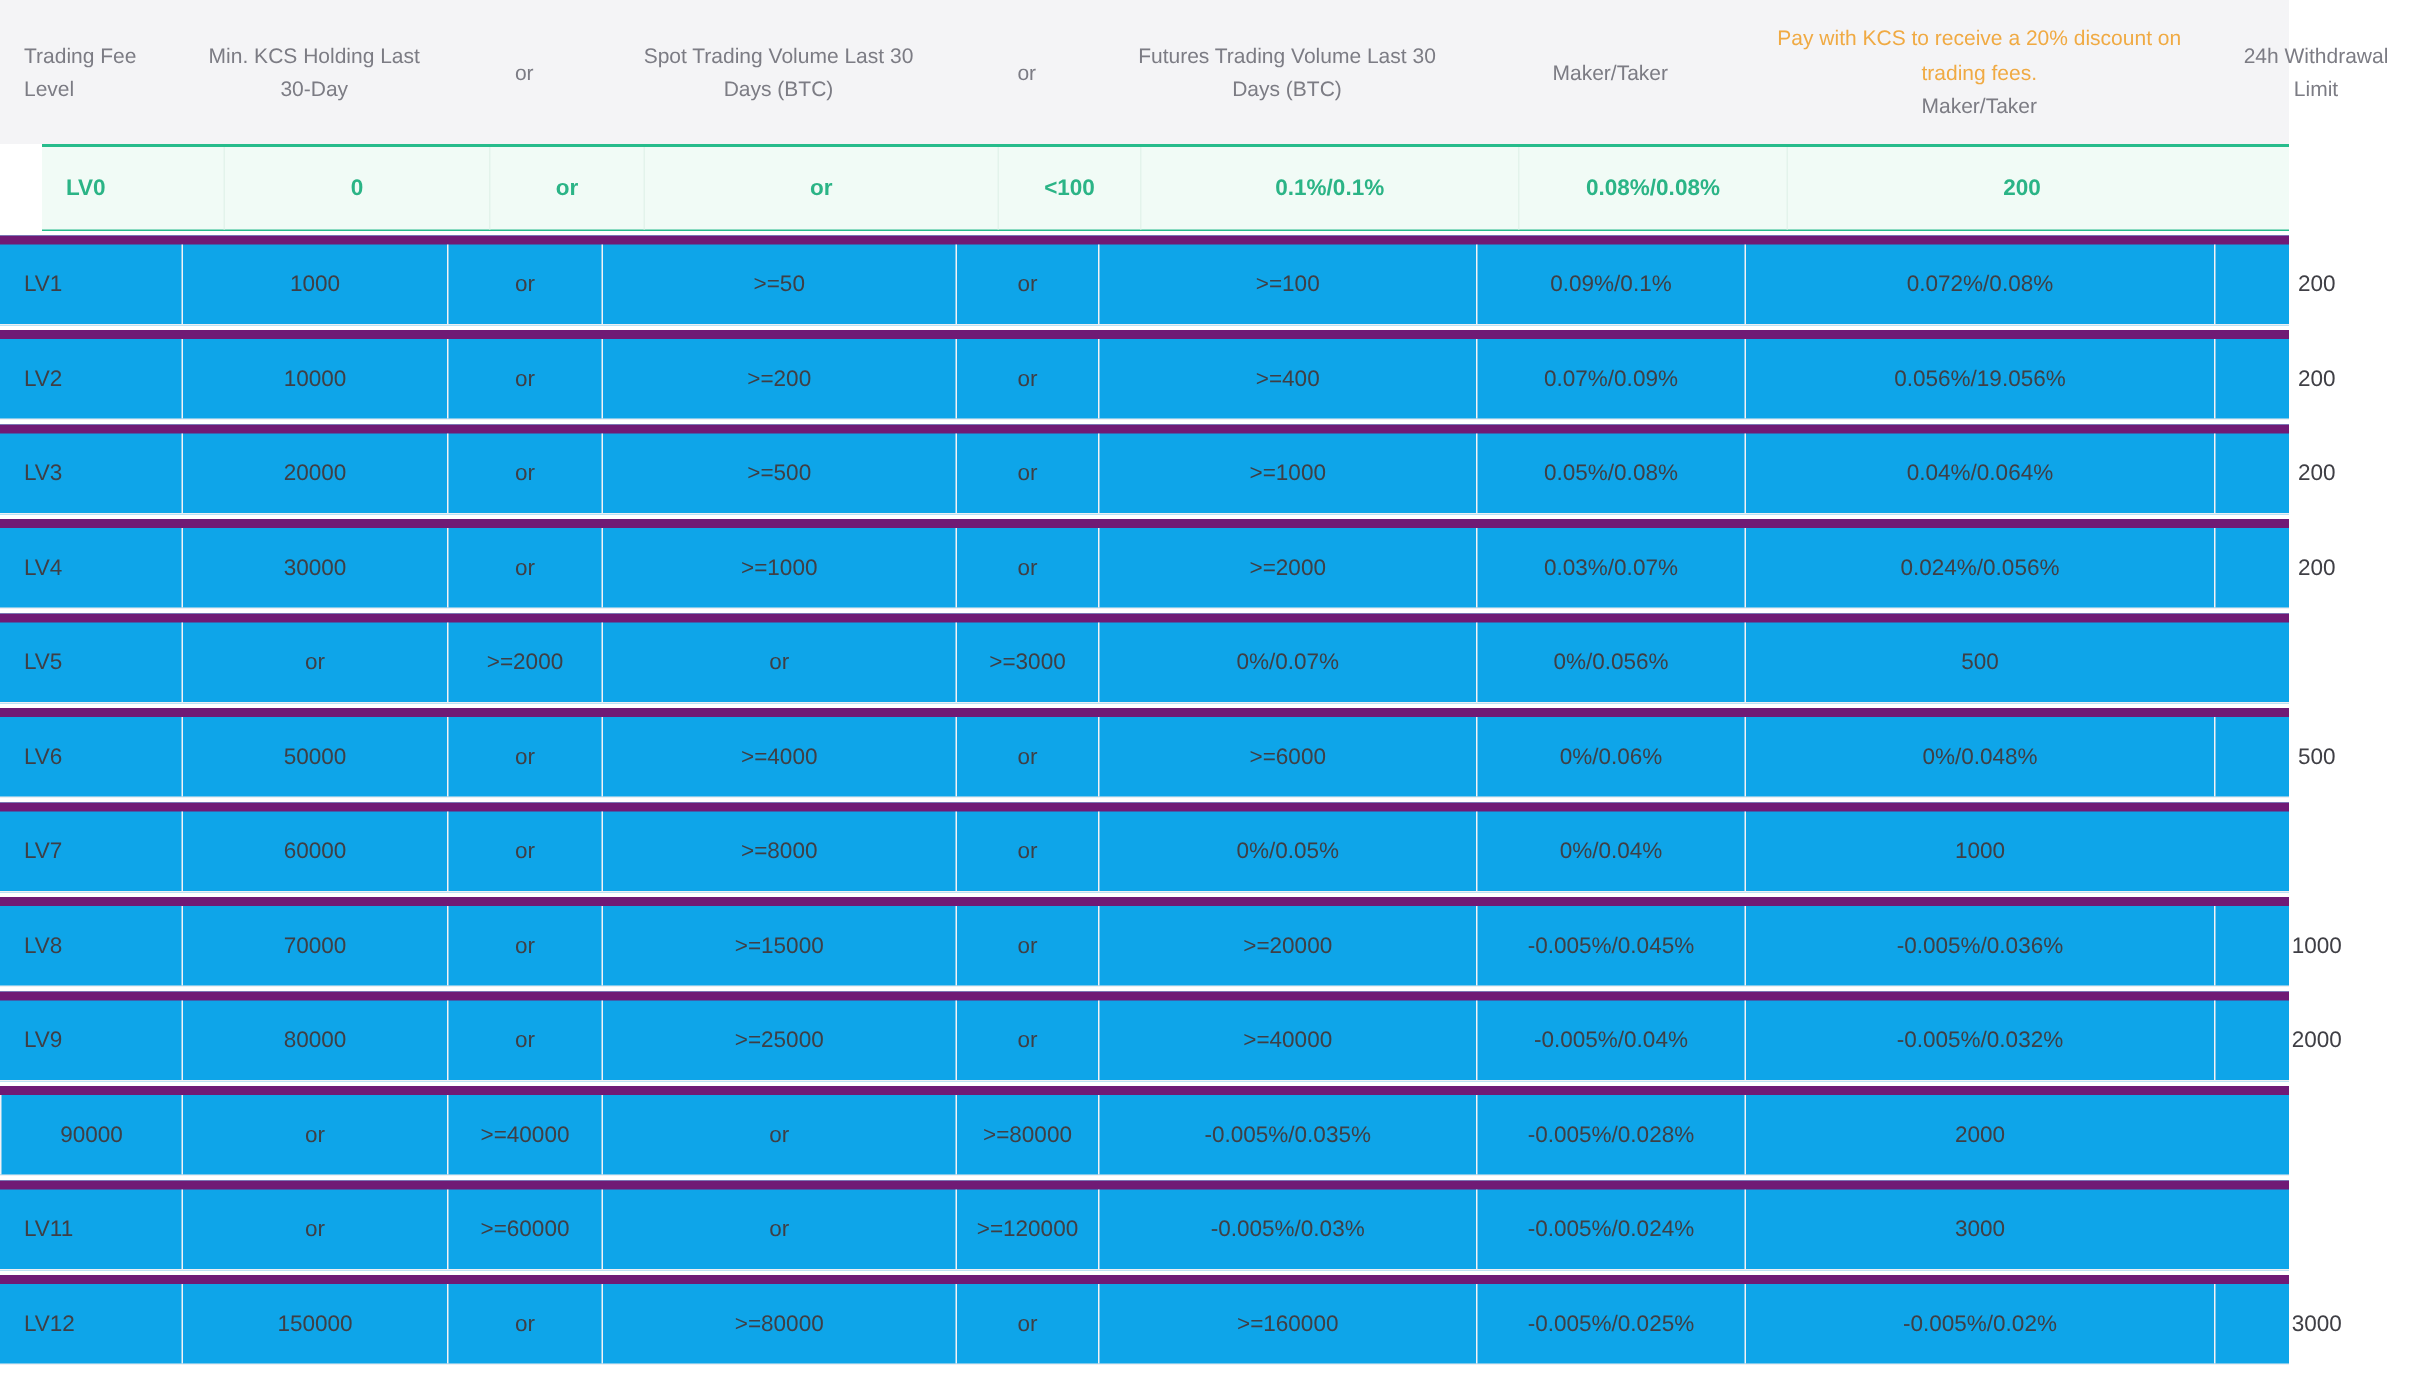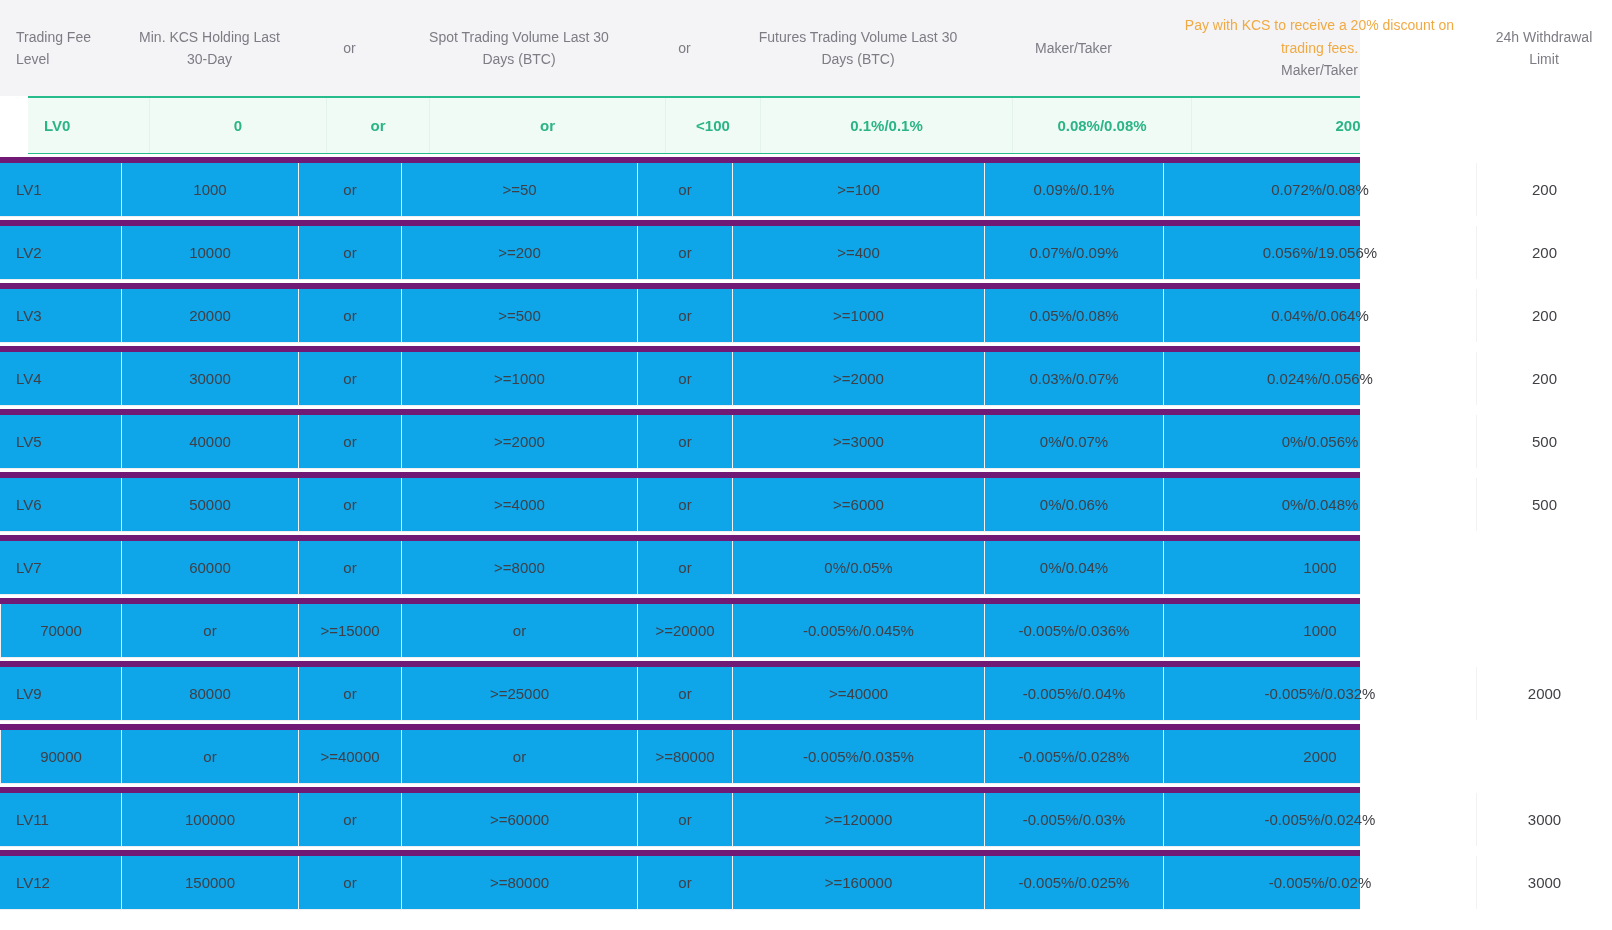--- a/index.html
+++ b/index.html
@@ -14,21 +14,21 @@
     --cell-divider:#f2f2f5;
     --cols:121px 177px 103px 236px 95px 252px 179px 313px 136px;
   }
   *{box-sizing:border-box;}
   html,body{margin:0;padding:0;}
   body{
     width:1612px;height:930px;overflow:hidden;background:#fff;
     font-family:"Liberation Sans","DejaVu Sans",sans-serif;
     -webkit-font-smoothing:antialiased;
   }
-  .fee-table{width:1360px;}
+  .fee-table{width:1526px;}
   
   .thead{
     display:grid;grid-template-columns:var(--cols);
     background:var(--header-bg);
     min-height:96px;align-items:center;
     color:var(--header-text);font-size:14px;line-height:1.6;
   }
   .th{
     text-align:center;padding:10px 12px;
   }
@@ -139,21 +139,20 @@
       <div class="cell">&gt;=1000</div>
       <div class="cell">or</div>
       <div class="cell">&gt;=2000</div>
       <div class="cell">0.03%/0.07%</div>
       <div class="cell">0.024%/0.056%</div>
       <div class="cell">200</div>
     </div>
 
     <div class="trow">
       <div class="cell first">LV5</div>
-      <div class="cell">40000</div>
       <div class="cell">or</div>
       <div class="cell">&gt;=2000</div>
       <div class="cell">or</div>
       <div class="cell">&gt;=3000</div>
       <div class="cell">0%/0.07%</div>
       <div class="cell">0%/0.056%</div>
       <div class="cell">500</div>
     </div>
 
     <div class="trow">
@@ -173,20 +172,21 @@
       <div class="cell">60000</div>
       <div class="cell">or</div>
       <div class="cell">&gt;=8000</div>
       <div class="cell">or</div>
       <div class="cell">0%/0.05%</div>
       <div class="cell">0%/0.04%</div>
       <div class="cell">1000</div>
     </div>
 
     <div class="trow">
+      <div class="cell first">LV8</div>
       <div class="cell">70000</div>
       <div class="cell">or</div>
       <div class="cell">&gt;=15000</div>
       <div class="cell">or</div>
       <div class="cell">&gt;=20000</div>
       <div class="cell">-0.005%/0.045%</div>
       <div class="cell">-0.005%/0.036%</div>
       <div class="cell">1000</div>
     </div>
 
@@ -208,21 +208,20 @@
       <div class="cell">&gt;=40000</div>
       <div class="cell">or</div>
       <div class="cell">&gt;=80000</div>
       <div class="cell">-0.005%/0.035%</div>
       <div class="cell">-0.005%/0.028%</div>
       <div class="cell">2000</div>
     </div>
 
     <div class="trow">
       <div class="cell first">LV11</div>
-      <div class="cell">100000</div>
       <div class="cell">or</div>
       <div class="cell">&gt;=60000</div>
       <div class="cell">or</div>
       <div class="cell">&gt;=120000</div>
       <div class="cell">-0.005%/0.03%</div>
       <div class="cell">-0.005%/0.024%</div>
       <div class="cell">3000</div>
     </div>
 
     <div class="trow">

